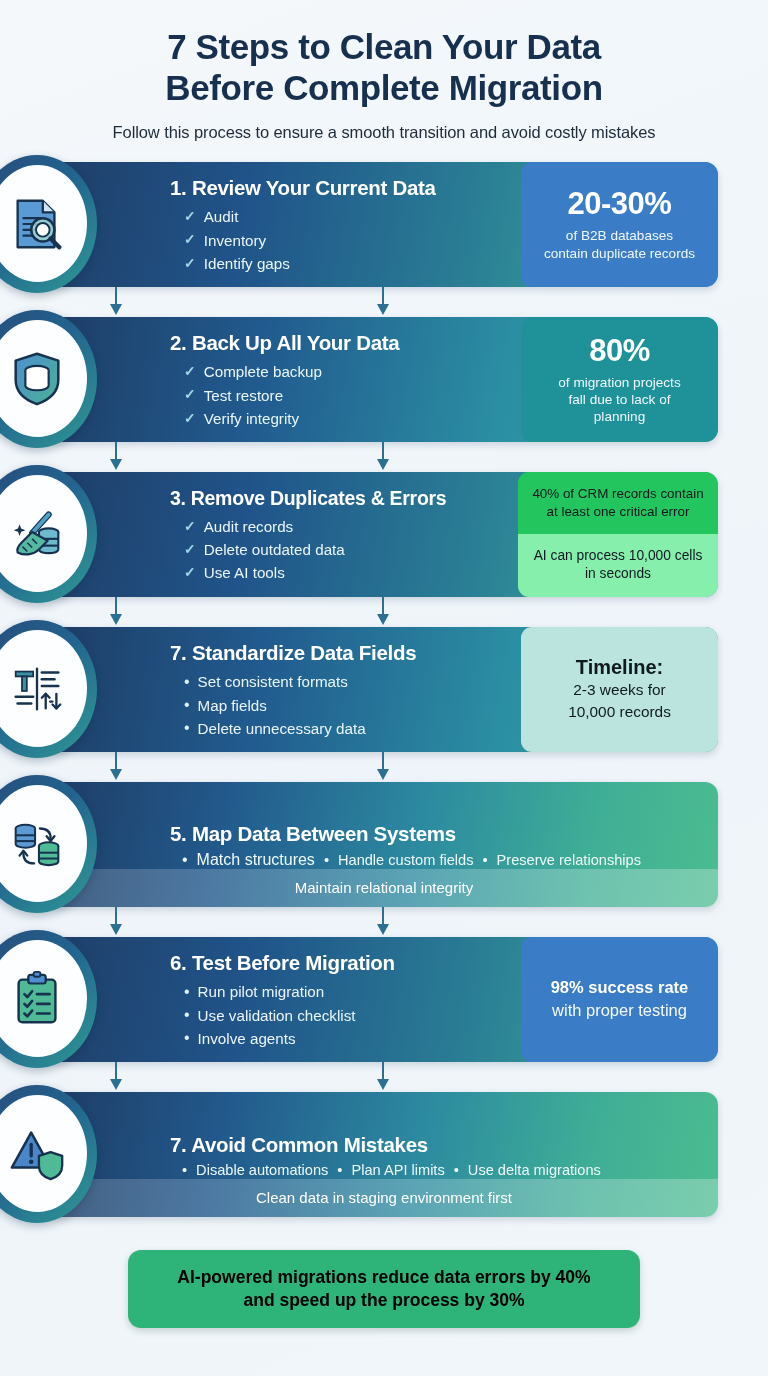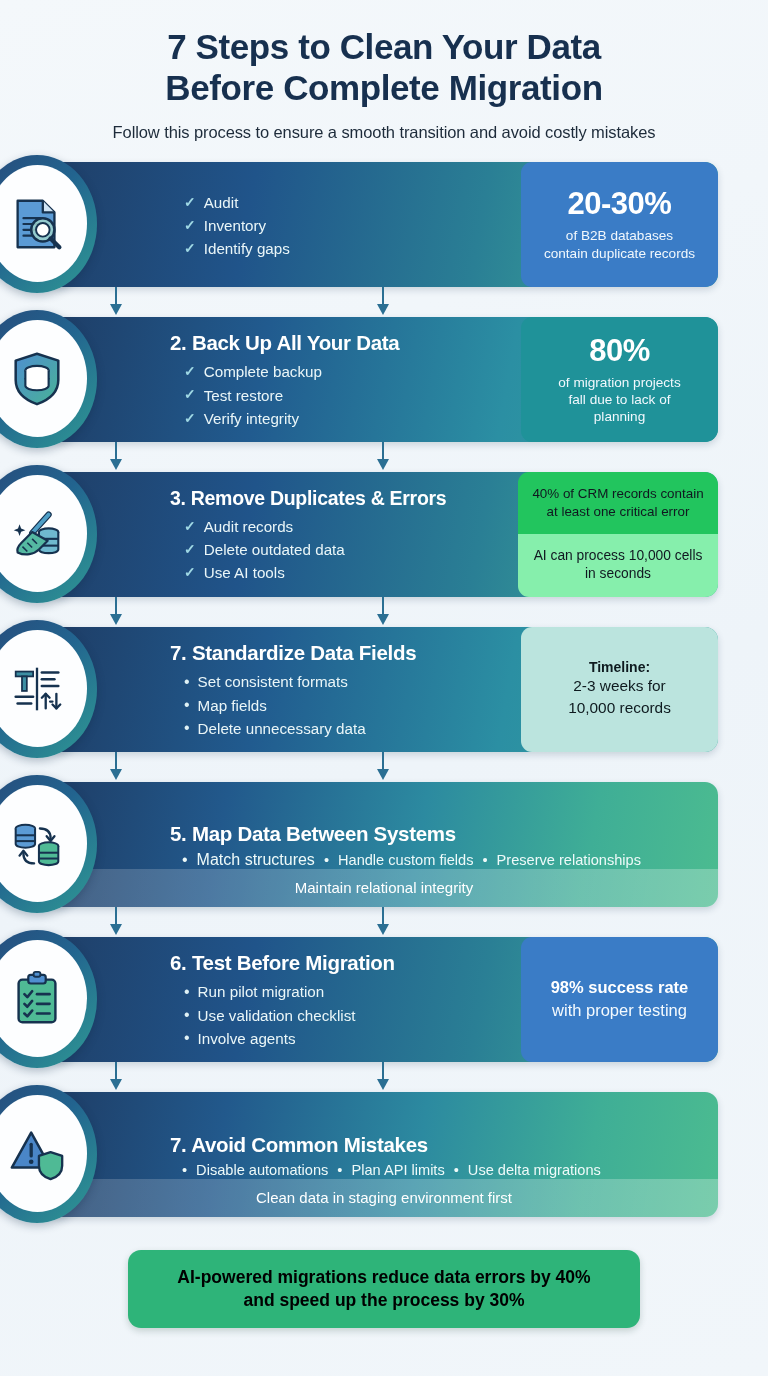--- a/index.html
+++ b/index.html
@@ -116,21 +116,21 @@
 
   .stat.split { width:200px; padding:0; overflow:hidden; background:transparent; }
   .stat.split .half {
     flex:1; width:100%; display:flex; align-items:center; justify-content:center;
     text-align:center; padding:5px 9px; color:#101820; font-size:13.4px; line-height:1.3;
   }
   .stat.split .half.top { background:#22c55e; }
   .stat.split .half.bot { background:#86efac; font-size:13.8px; }
 
   .stat.mint { width:197px; background:#bbe4de; color:#0e1a1f; }
-  .stat.mint .l1 { font-size:14px; font-weight:bold; }
+  .stat.mint .l1 { font-size:20px; font-weight:bold; }
   .stat.mint .l2 { font-size:15.4px; line-height:1.42; }
 
   
   .arrows { position:absolute; left:0; right:0; top:125px; height:30px; z-index:2; }
   .arrow { position:absolute; top:0; width:12px; height:30px; }
   .arrow .shaft { position:absolute; left:5px; top:0; width:2.4px; height:20px; background:#2b6f93; }
   .arrow .headv {
     position:absolute; left:0; top:17px;
     width:0; height:0;
     border-left:6px solid transparent; border-right:6px solid transparent;
@@ -158,20 +158,21 @@
   </div>
   <div id="subtitle">Follow this process to ensure a smooth transition and avoid costly mistakes</div>
 </div>
 
 <div id="flow">
 
   <div class="step-wrap">
     <div class="card">
       <div class="card-grad g-blue-teal"></div>
       <div class="content">
+        <div class="step-title">1. Review Your Current Data</div>
         <ul class="bullets">
           <li>
               <span class="chk">✓</span>
               <span>Audit</span>
             </li>
           <li>
               <span class="chk">✓</span>
               <span>Inventory</span>
             </li>
           <li>

